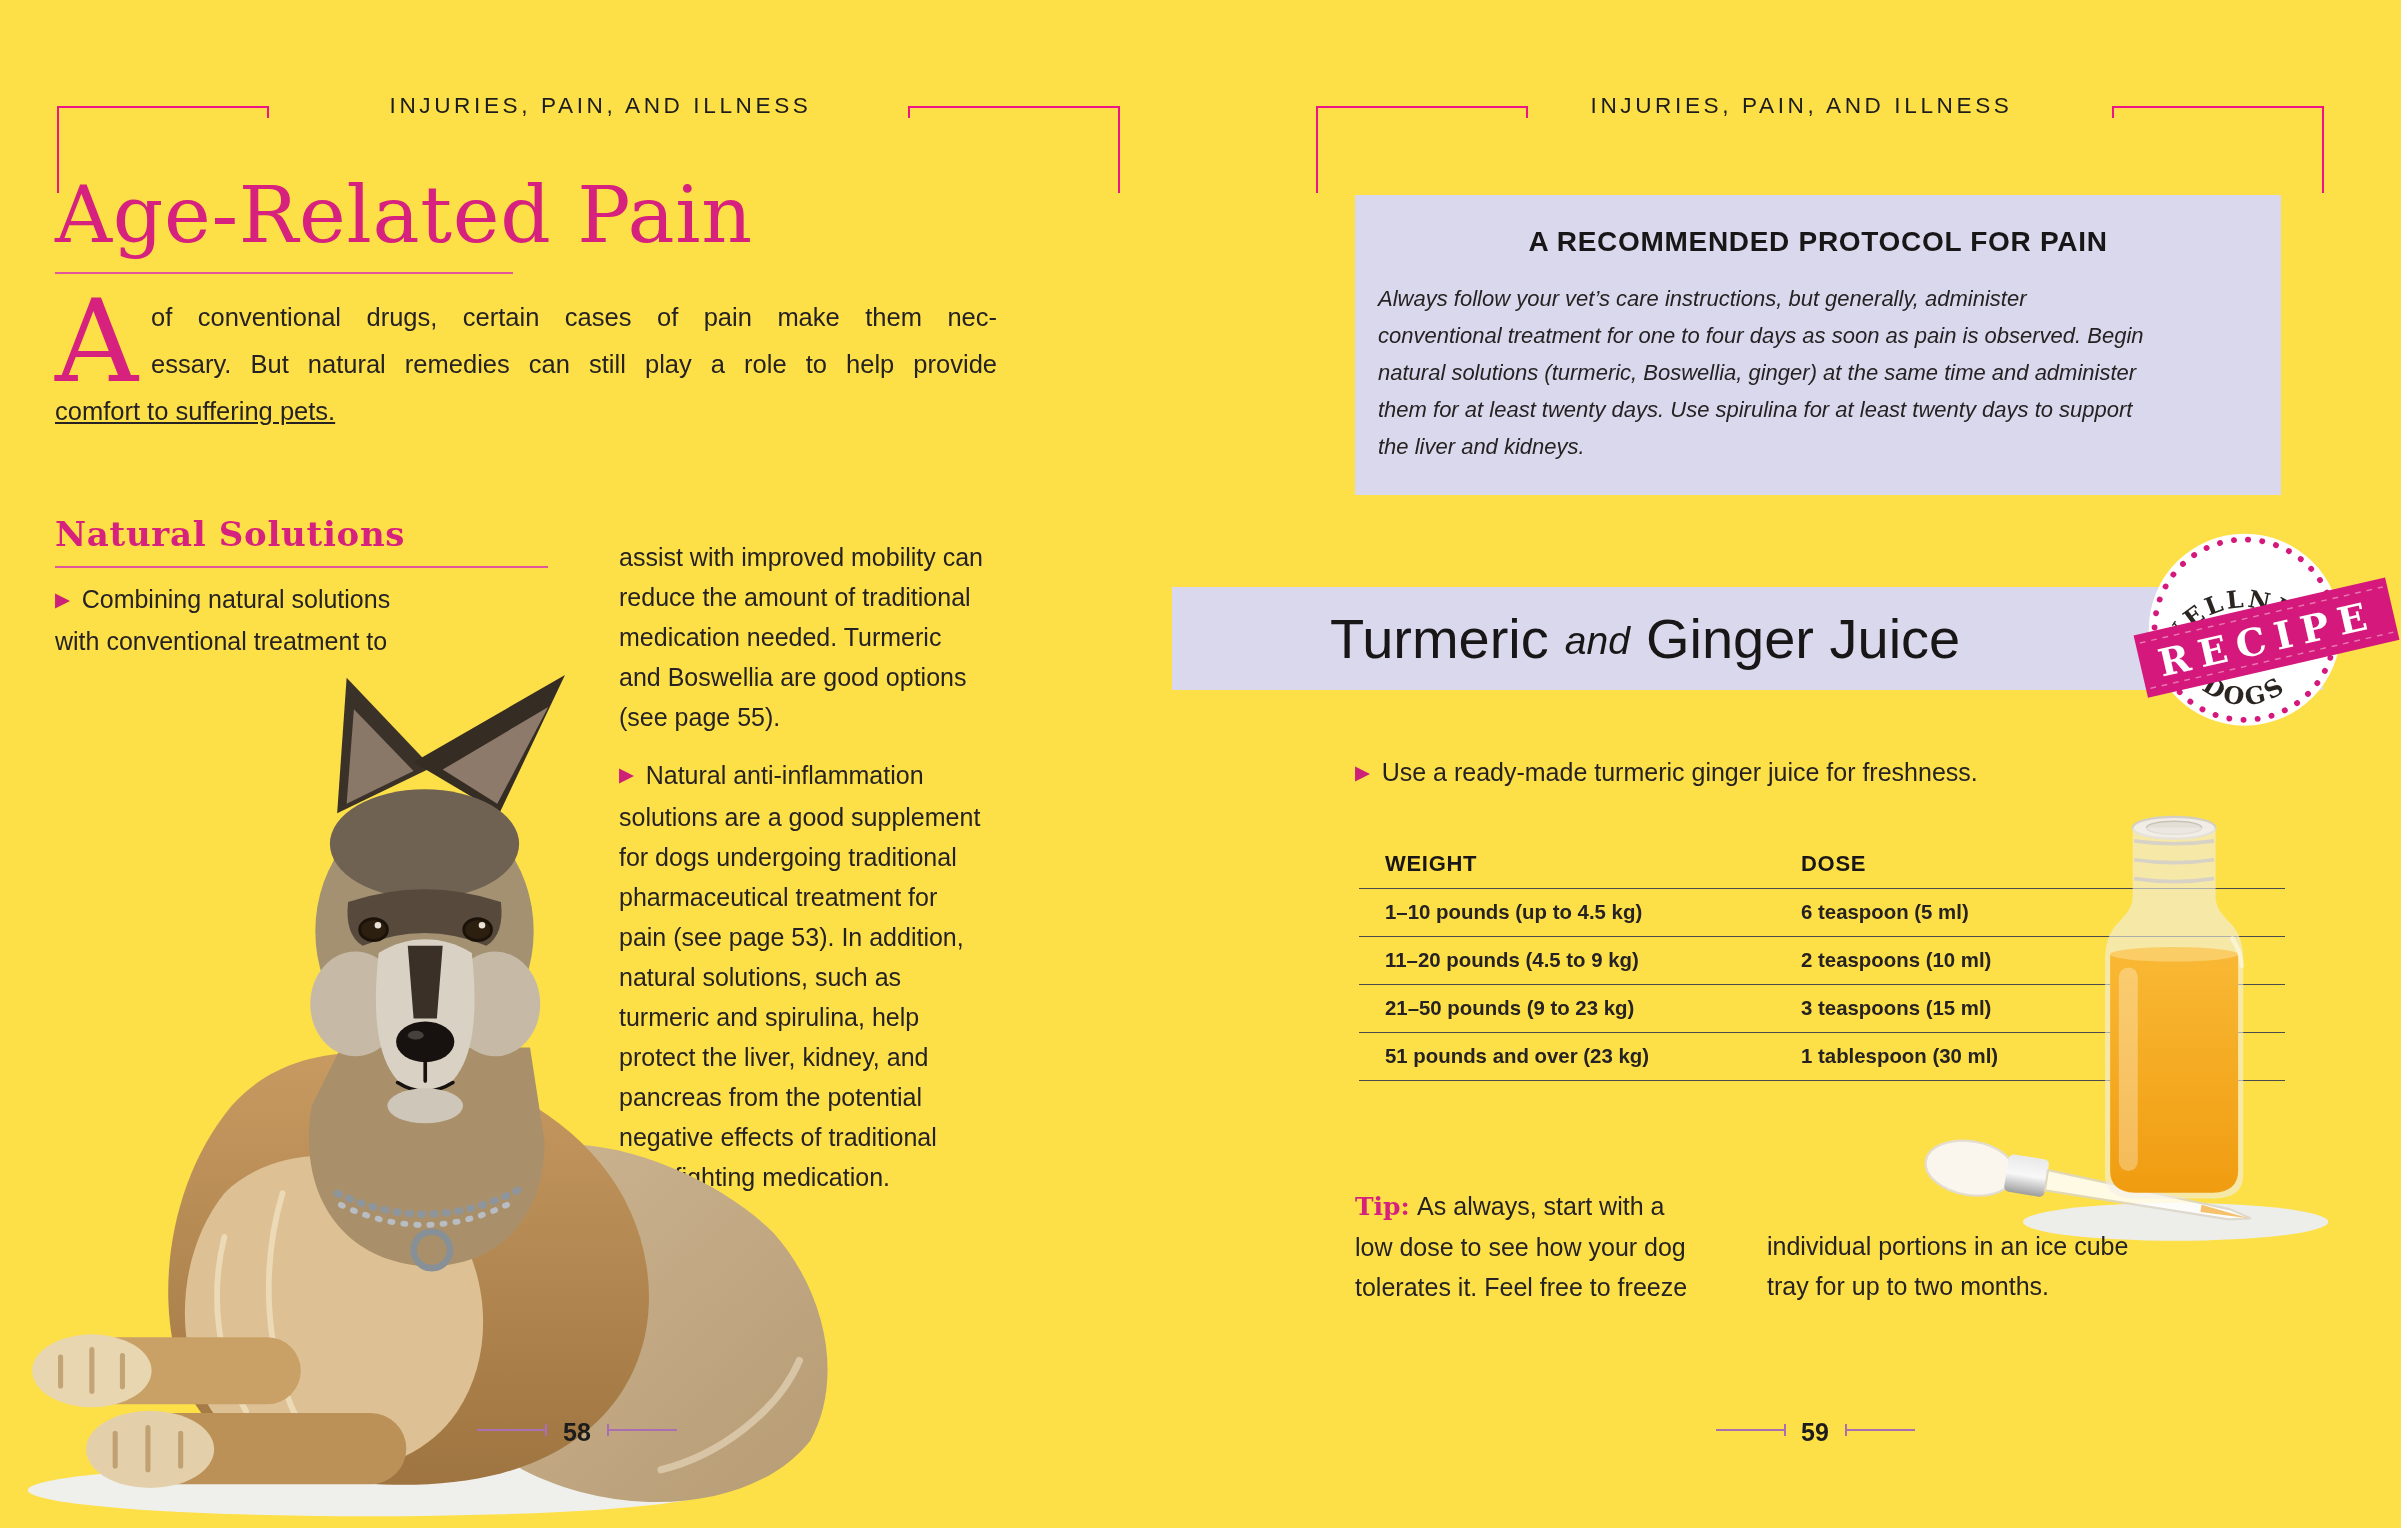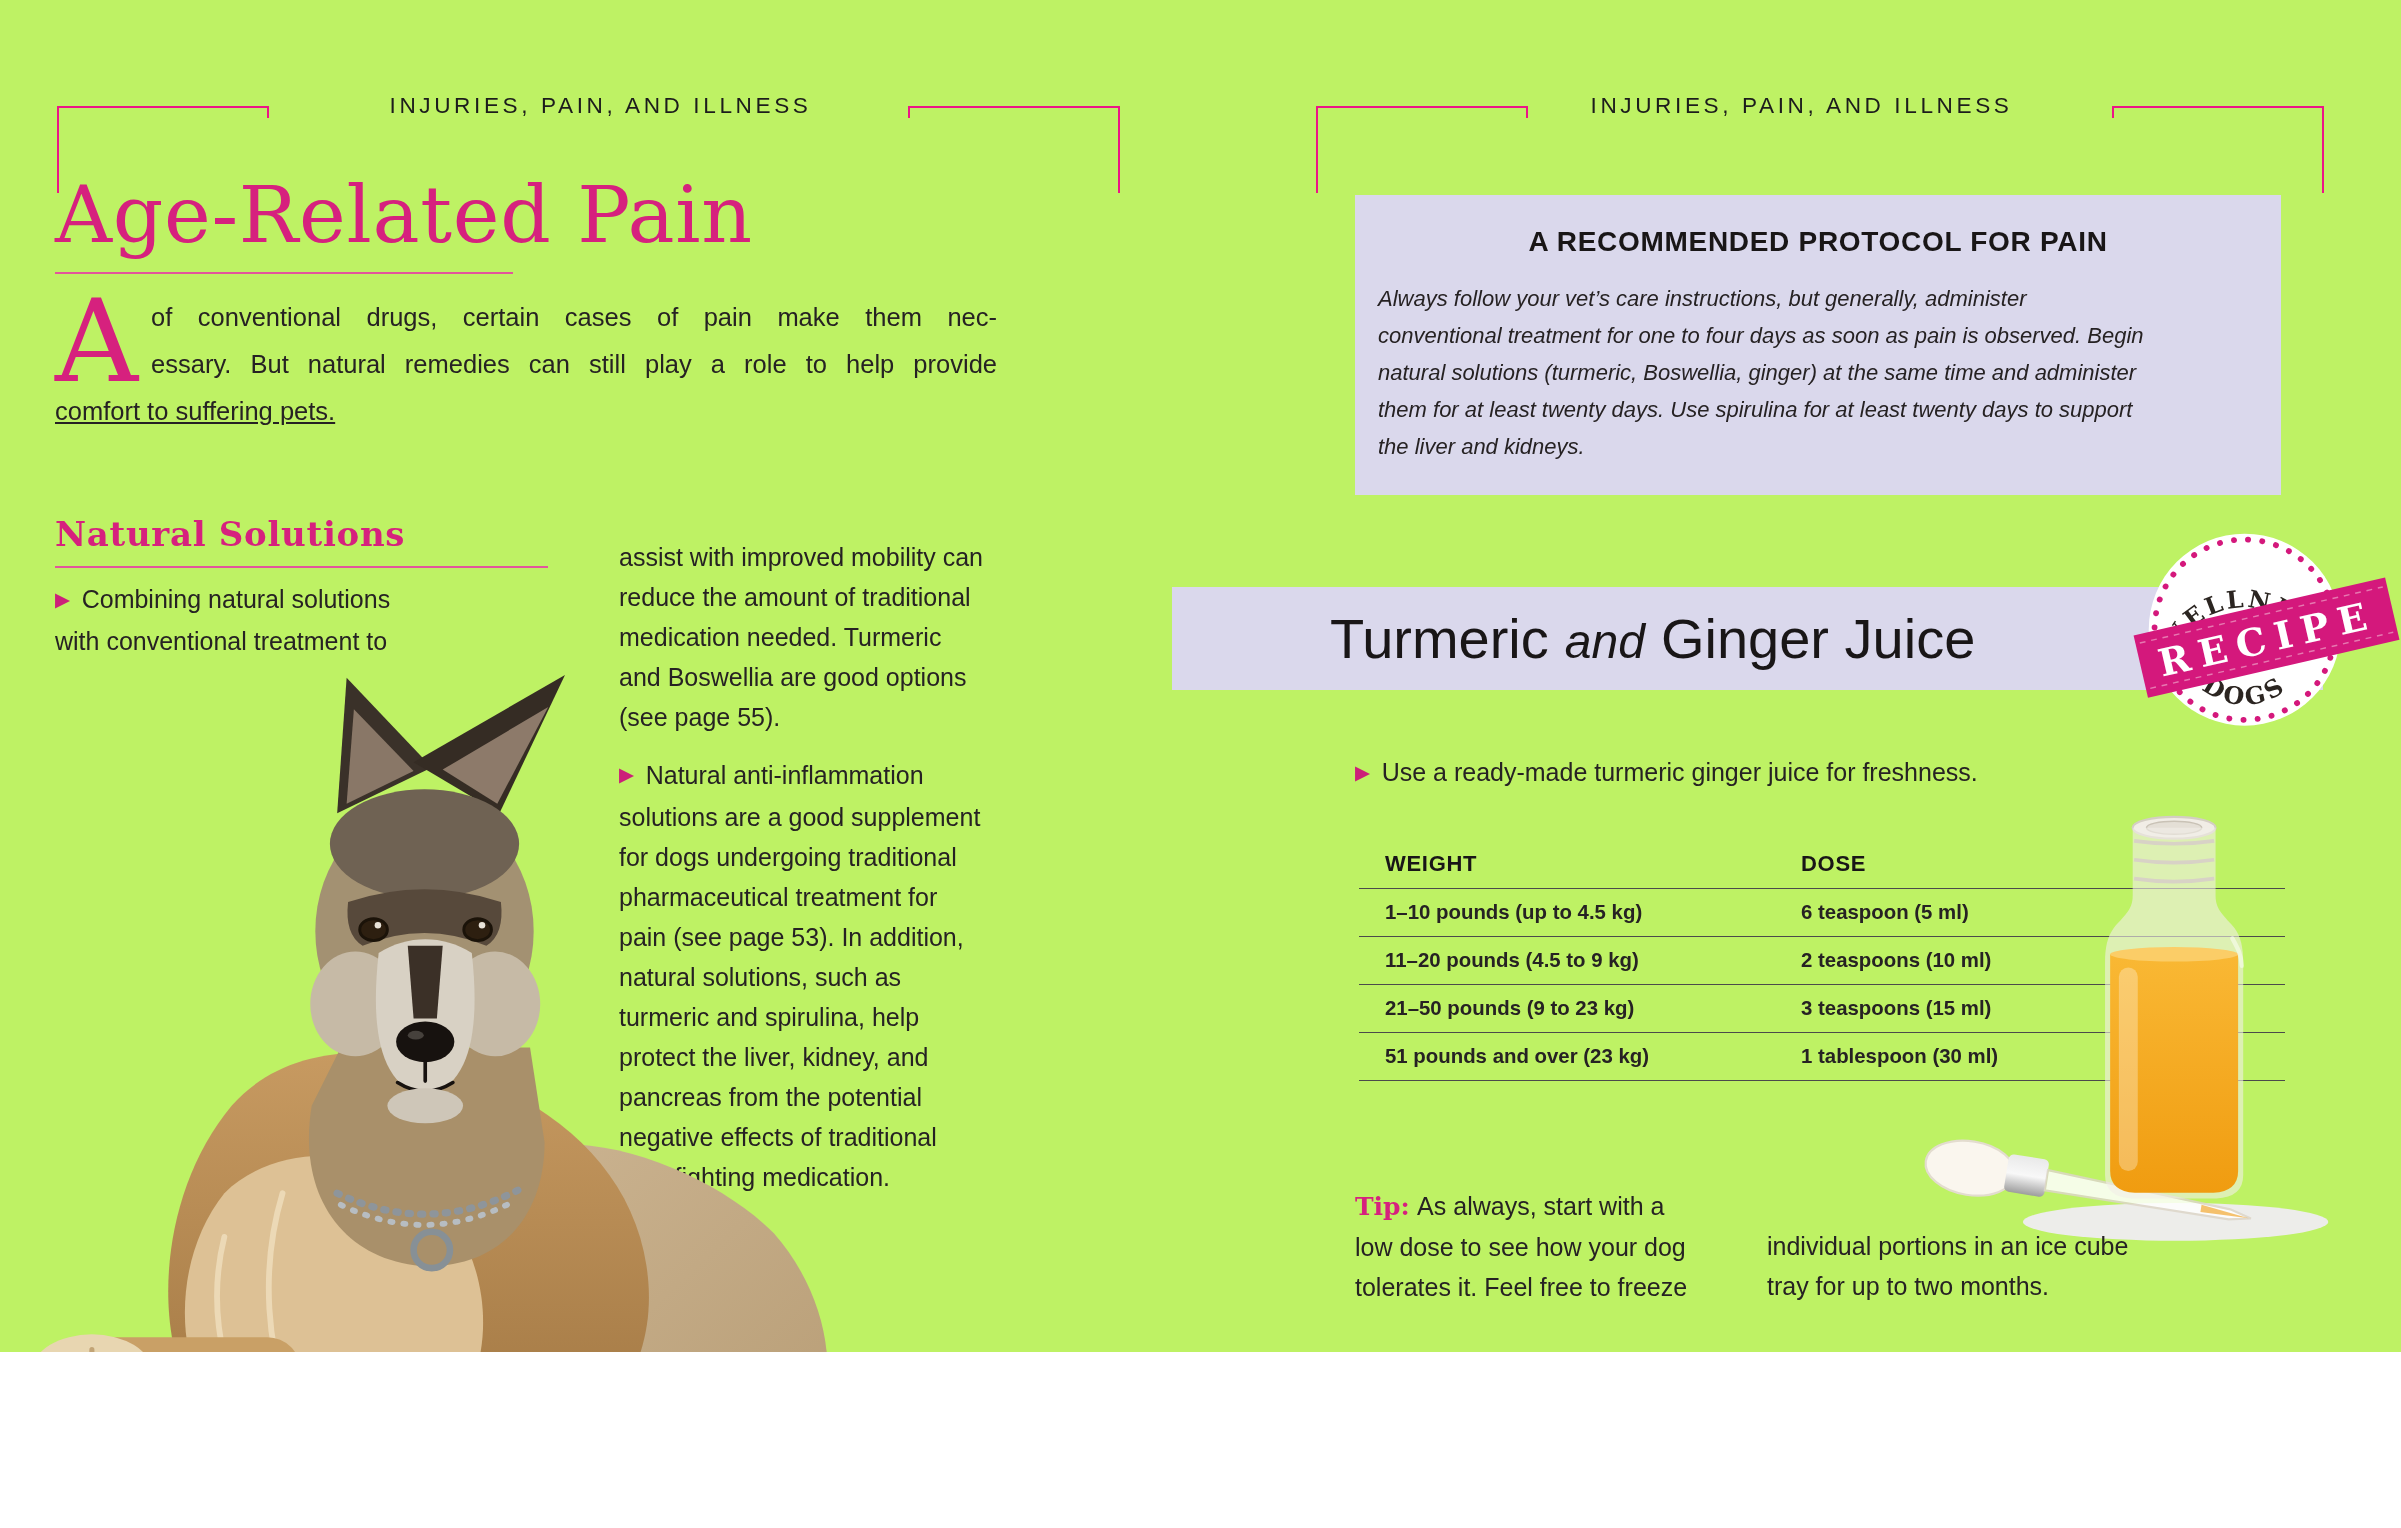--- a/index.html
+++ b/index.html
@@ -1,16 +1,16 @@
 <!DOCTYPE html>
 <html style="font-size:11.6px"><head>
 <meta charset="utf-8">
 <style>
   html,body{margin:0;padding:0;background:#ffffff;}
-  #canvas{position:relative;width:2401px;height:1352px;background:#bef264;overflow:hidden;
+  #canvas{position:relative;width:2401px;height:1528px;background:#fde047;overflow:hidden;
           font-family:"Liberation Sans",sans-serif;color:#231f20;}
   .abs{position:absolute;}
   
   .running-head{position:absolute;top:93px;width:1201px;text-align:center;
     font-size:22.6px;font-weight:400;letter-spacing:3.6px;color:#1c1c1c;}
   .bracket{position:absolute;top:106px;width:212px;height:87px;}
   .bracket .h{position:absolute;top:0;left:0;right:0;height:2.2px;background:#ec1687;}
   .bracket .v{position:absolute;top:0;width:2.2px;height:87px;background:#ec1687;}
   .bracket .tick{position:absolute;top:0;width:2.2px;height:12.4px;background:#ec1687;}
   .bracket.corner-left .v{left:0;} .bracket.corner-left .tick{right:0;}
@@ -38,21 +38,21 @@
   .pn-line .tick{position:absolute;top:-5.1px;width:2.2px;height:12.4px;background:#a96fb2;}
   .pn-line.tick-right .tick{right:0;} .pn-line.tick-left .tick{left:0;}
   
   .protocol-box{position:absolute;left:1355px;top:195px;width:926px;height:300px;background:#dad8ec;}
   .protocol-title{margin:31px 29px 0;text-align:center;font-size:28px;font-weight:700;
     letter-spacing:0.7px;color:#191617;}
   .protocol-body{margin:22px 23px 0;font-size:22px;line-height:37px;color:#262223;white-space:pre-line;font-style:italic;}
   .recipe-banner{position:absolute;left:1172px;top:587px;width:1151px;height:103px;background:#dad8ec;}
   .recipe-title{position:absolute;left:1330px;top:587px;height:103px;display:flex;align-items:center;
     font-family:Liberation Sans, sans-serif;font-size:56px;color:#191617;justify-content:center;}
-  .recipe-title .and{font-style:italic;font-size:48px;margin:0 16px;position:relative;top:2.9px;}
+  .recipe-title .and{font-style:italic;font-size:39px;margin:0 16px;position:relative;top:2.9px;}
   .rp-bullet{position:absolute;left:1355px;top:758px;width:873px;font-size:25px;color:#262223;}
   
   .dose-table{position:absolute;left:1359px;top:840px;width:926px;}
   .dhead{display:grid;grid-template-columns:416px 1fr;height:48px;align-items:center;
     font-size:22px;font-weight:700;letter-spacing:0.7px;color:#191617;}
   .dhead div{padding-left:26px;}
   .drow{display:grid;grid-template-columns:416px 1fr;height:47px;align-items:center;
     border-top:1.5px solid #4b4b4b;font-size:20.4px;font-weight:700;color:#262223;}
   .drow div{padding-left:26px;}
   #dose-rows{border-bottom:1.5px solid #4b4b4b;}

